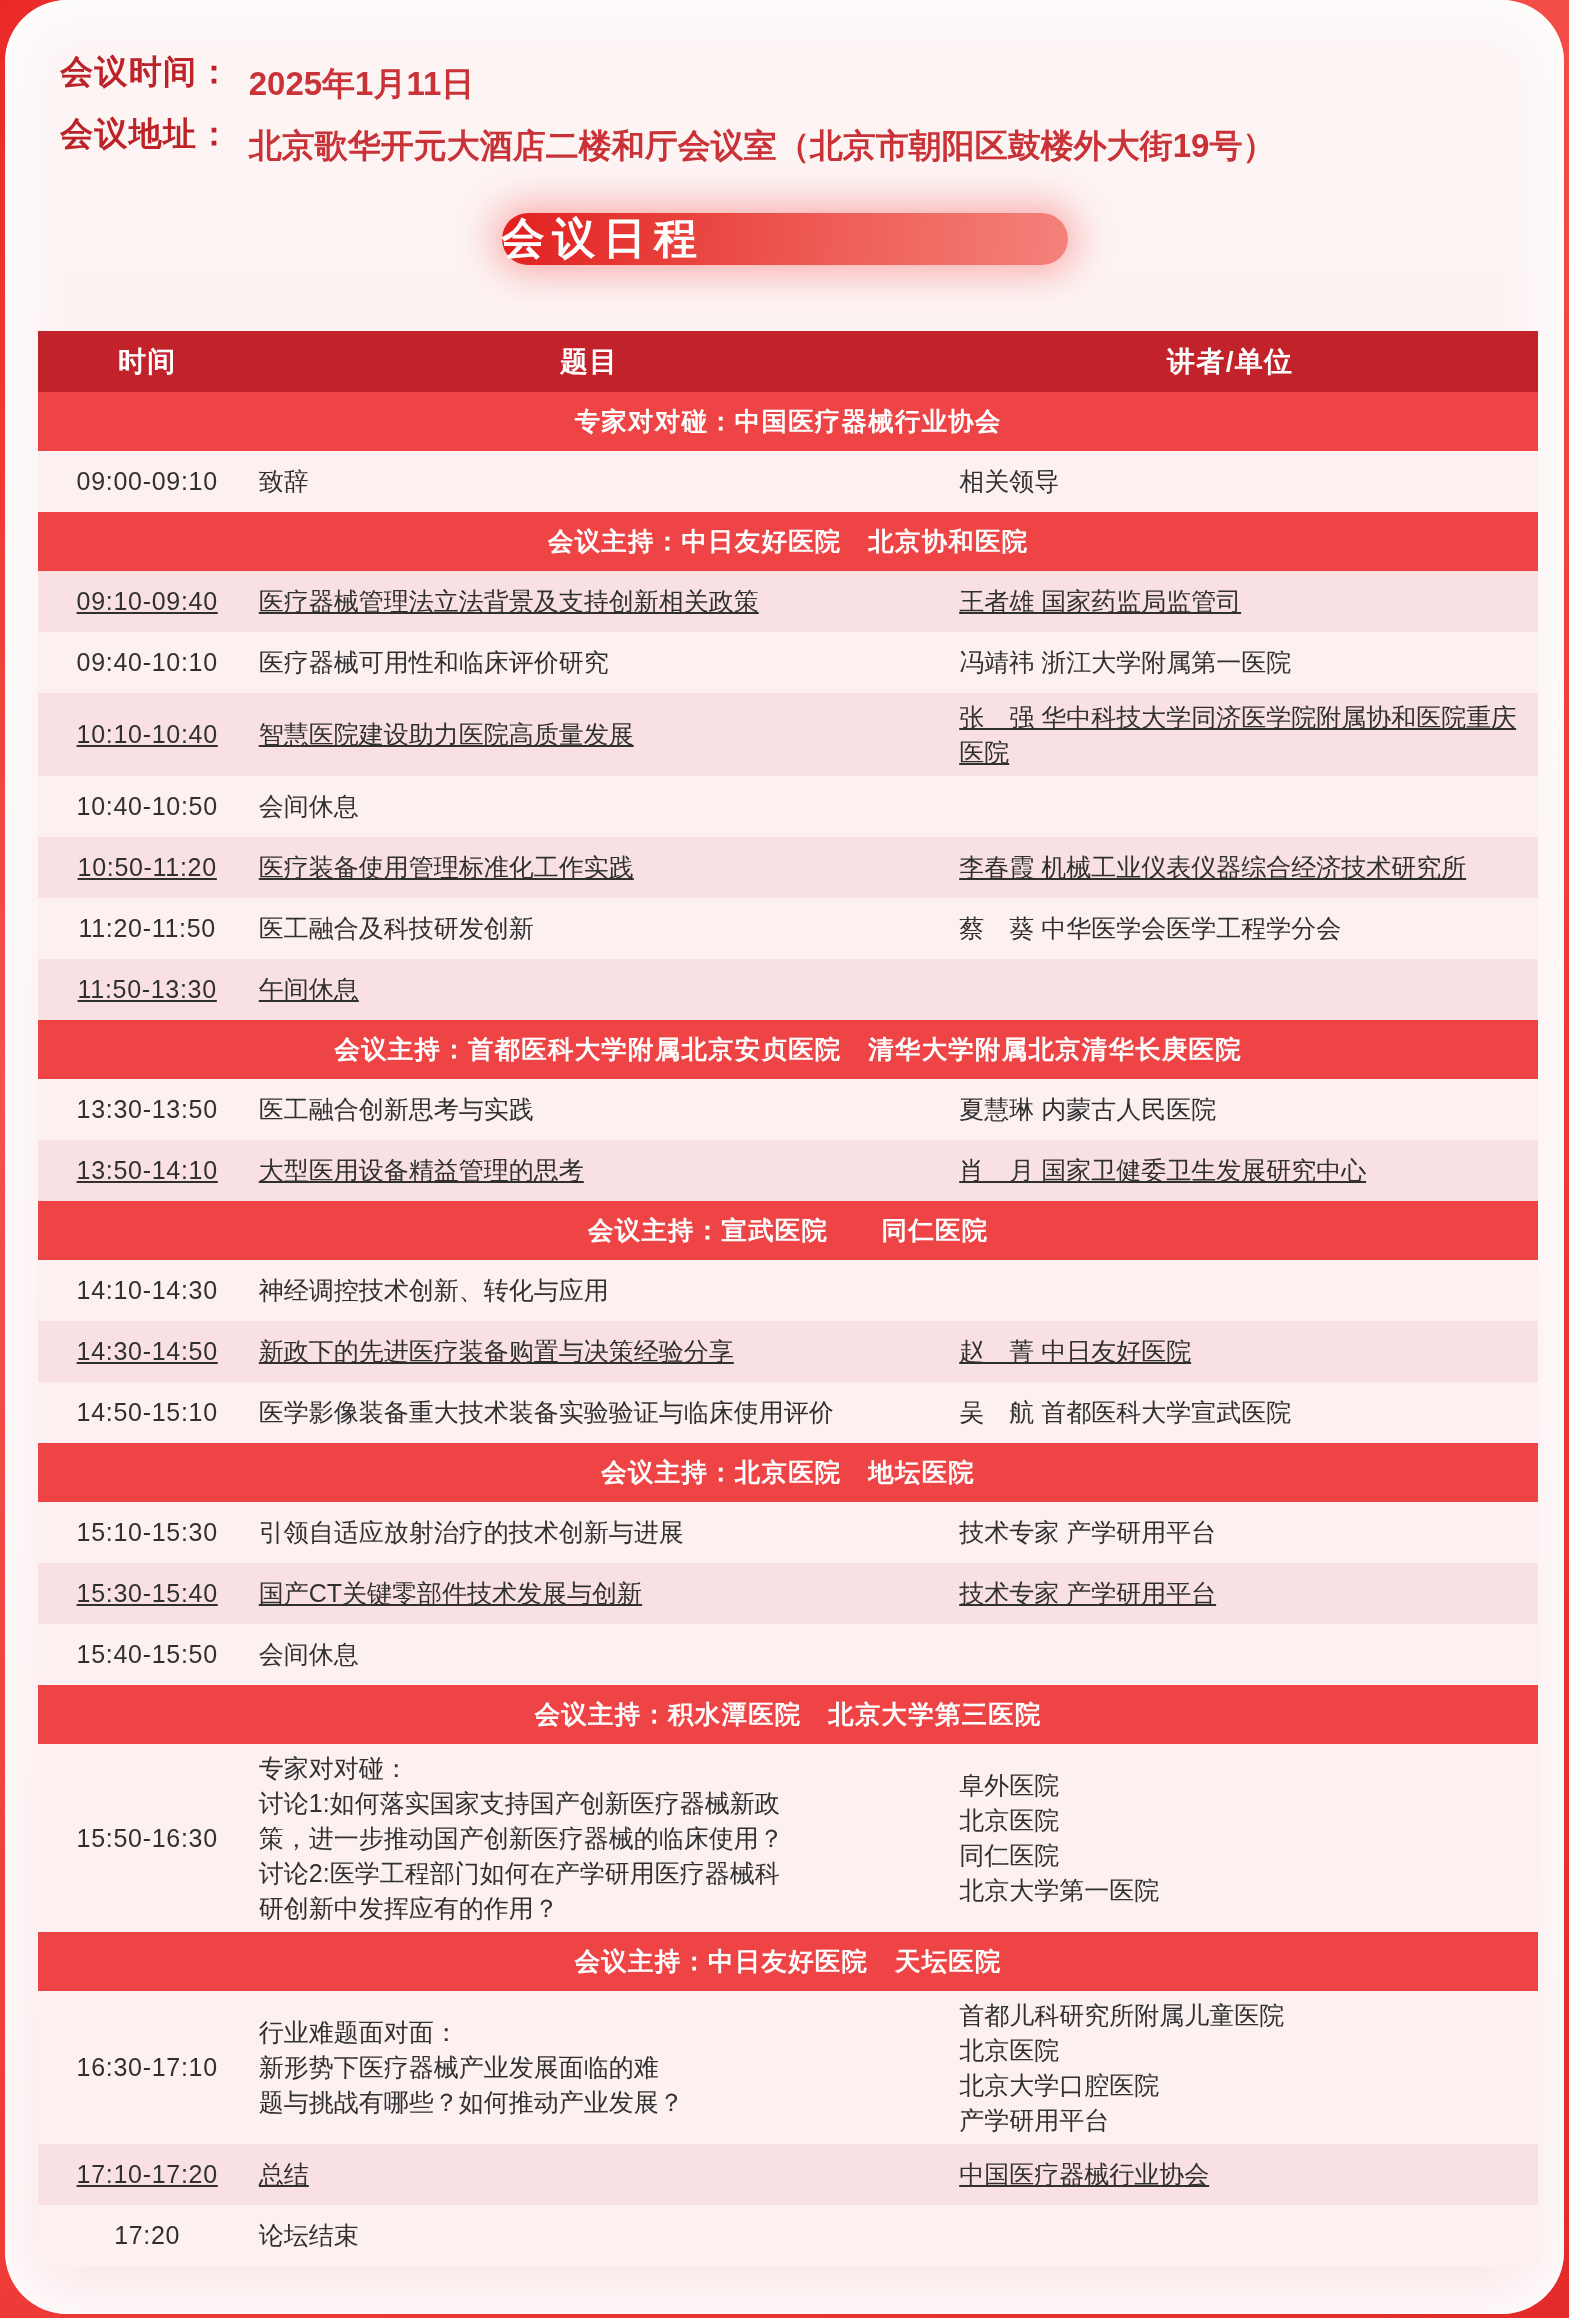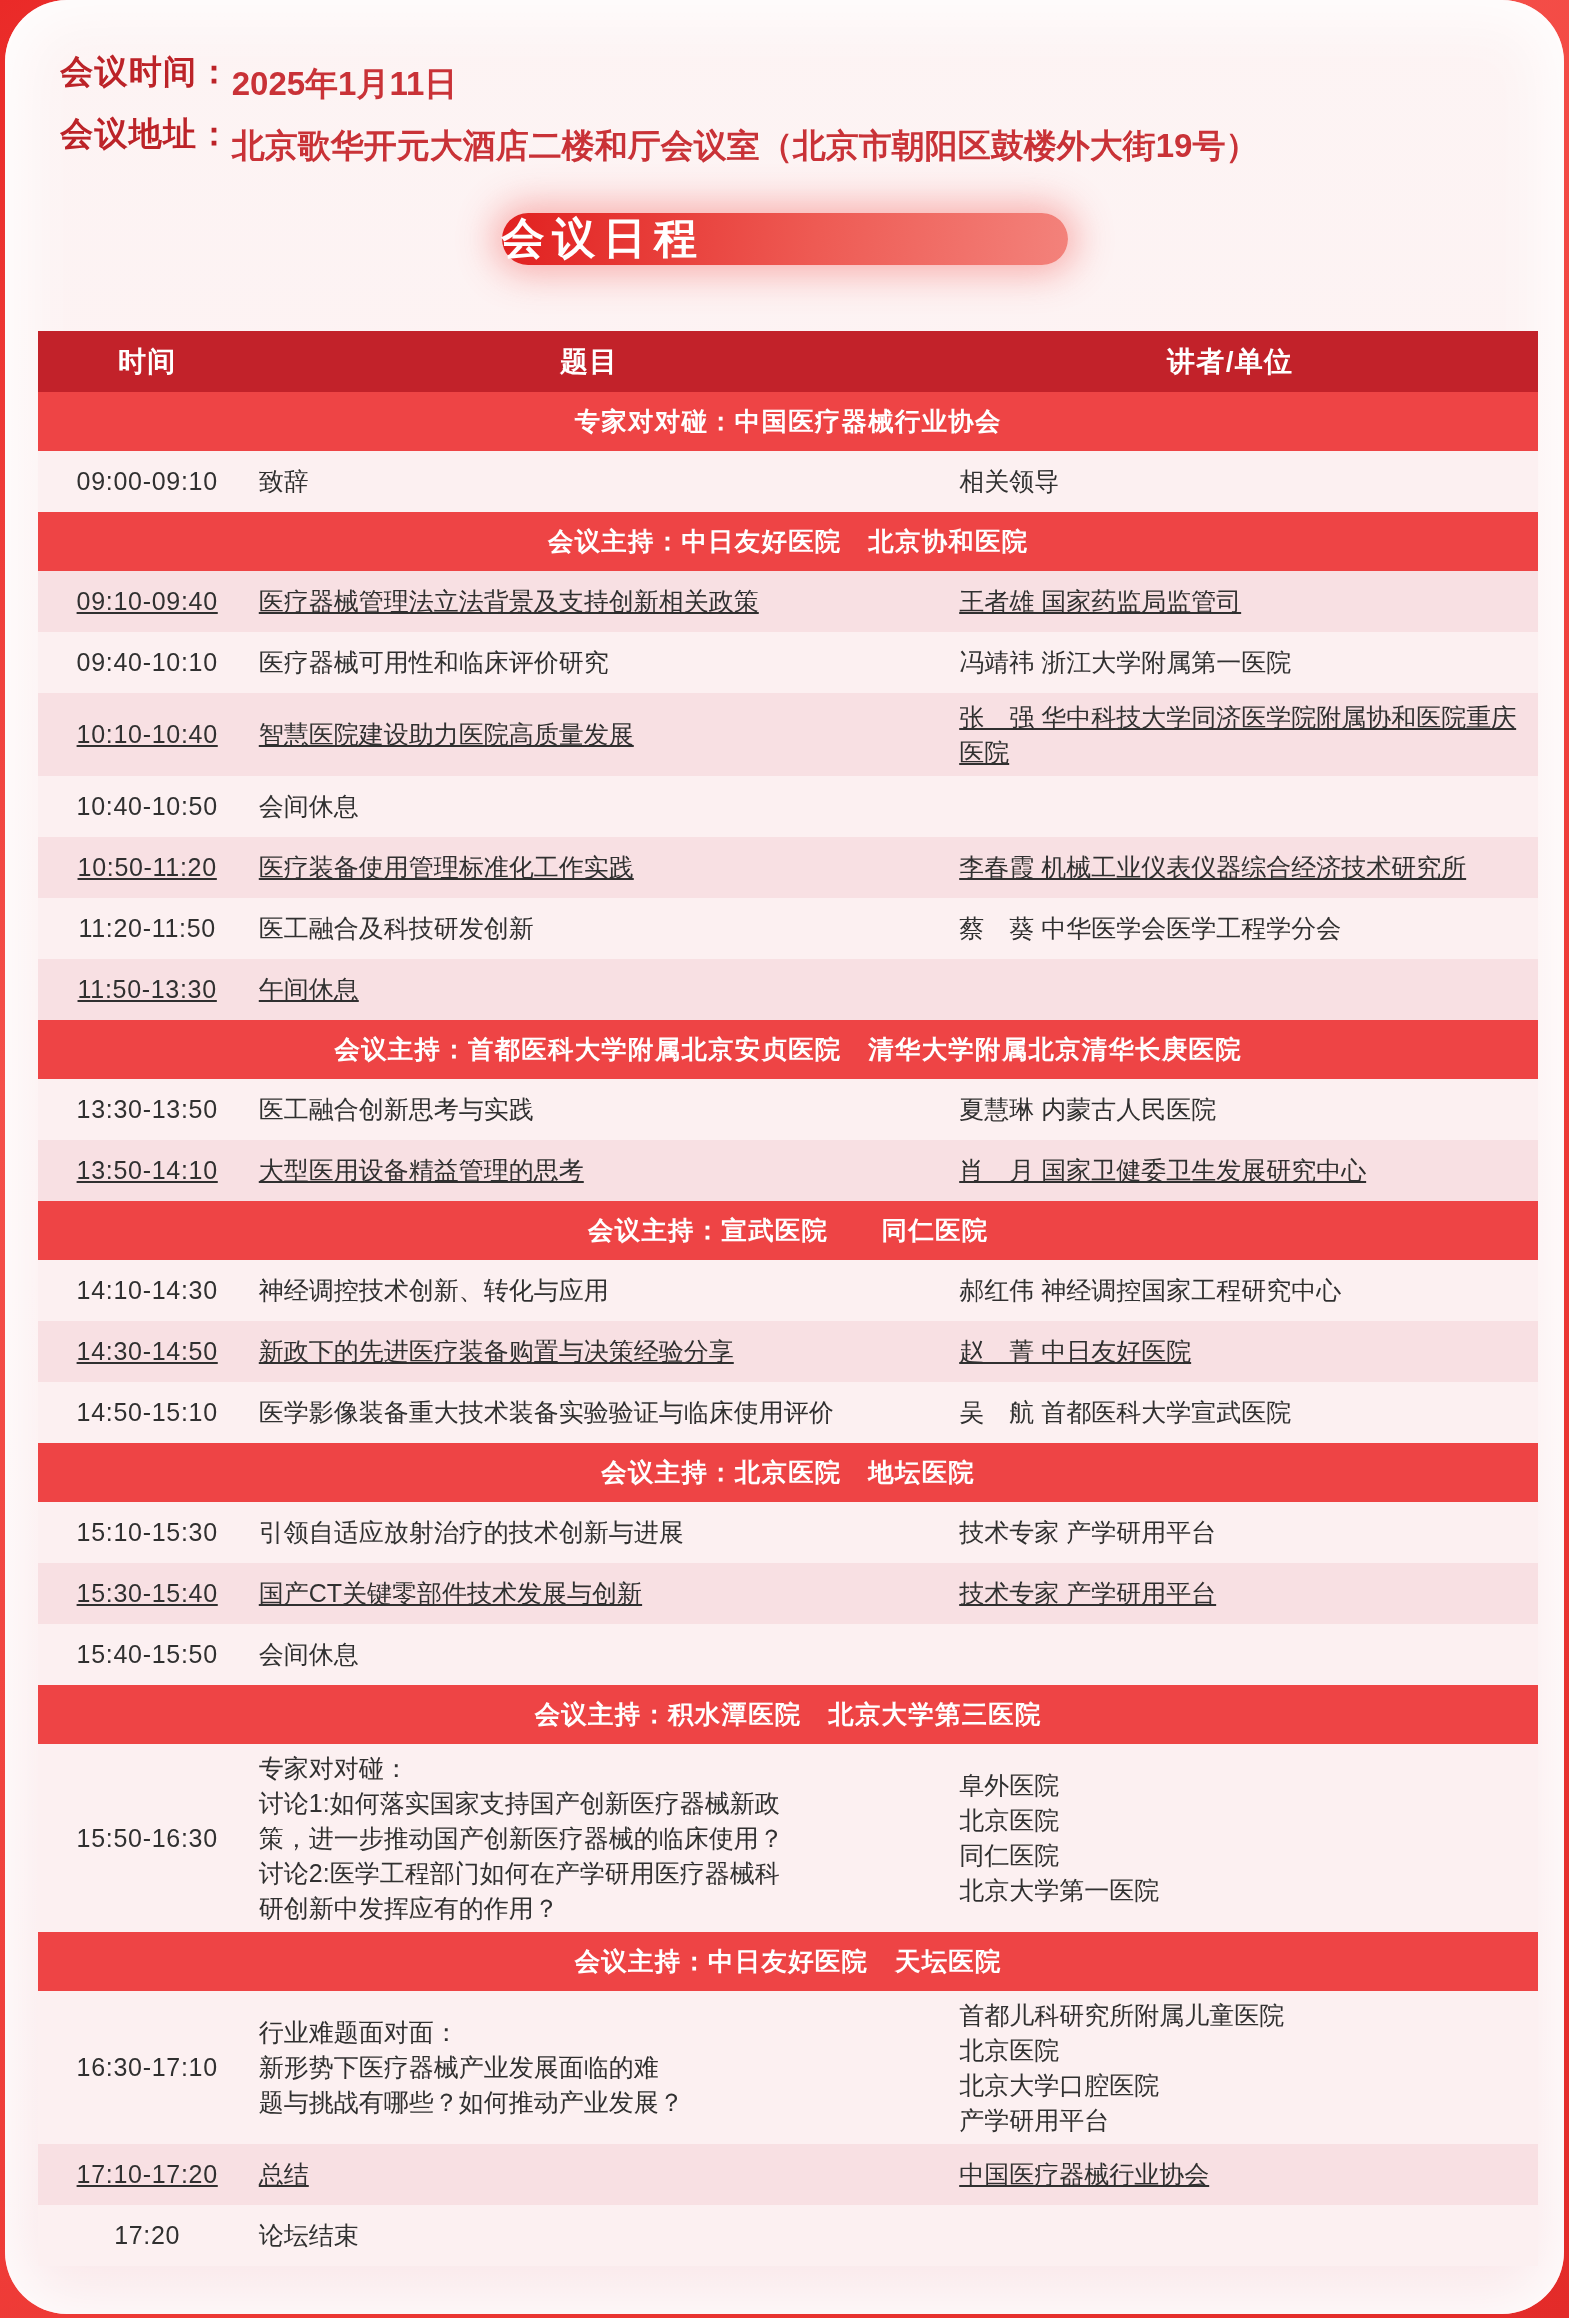--- a/index.html
+++ b/index.html
@@ -12,21 +12,21 @@
   }
   .page {
     position:absolute; left:5.2px; right:5.2px; top:0; bottom:5.2px;
     border-radius:62px;
     background:linear-gradient(180deg,#fdf4f4 0%,#fceff0 55%,#fae8ea 100%);
     box-shadow:inset 0 0 59px 19.6px rgba(255,255,255,0.85);
     overflow:hidden;
   }
 
   .info { position:absolute; left:55px; top:47px; }
-  .info-line { display:flex; font-size:33px; line-height:50px; white-space:nowrap; }
+  .info-line { display:flex; font-size:33px; line-height:50px; white-space:nowrap;gap:17px; }
   .info-label { font-weight:900; color:var(--labelRed); letter-spacing:1.3px; }
   .info-value { font-weight:700; color:var(--valueRed);margin-top:12px; }
 
   .badge {
     position:absolute; top:213px; left:50%; transform:translateX(-50%);
     width:566px; height:52px; border-radius:37px;
     background:linear-gradient(95deg,var(--badgeFrom) 0%,#ee5a53 55%,var(--badgeTo) 100%);
     box-shadow:0 0 36px 9px rgba(243,94,88,0.45);
     display:flex; align-items:center; 
   }
@@ -147,21 +147,20 @@
             <div class="cell-time">13:50-14:10</div>
             <div class="cell-topic">大型医用设备精益管理的思考</div>
             <div class="cell-speaker">肖　月 国家卫健委卫生发展研究中心</div>
           </div>
           <div class="section">
             <span>会议主持：宣武医院　　同仁医院</span>
           </div>
           <div class="row shade-light">
             <div class="cell-time">14:10-14:30</div>
             <div class="cell-topic">神经调控技术创新、转化与应用</div>
-            <div class="cell-speaker">郝红伟 神经调控国家工程研究中心</div>
           </div>
           <div class="row shade-pink">
             <div class="cell-time">14:30-14:50</div>
             <div class="cell-topic">新政下的先进医疗装备购置与决策经验分享</div>
             <div class="cell-speaker">赵　菁 中日友好医院</div>
           </div>
           <div class="row shade-light">
             <div class="cell-time">14:50-15:10</div>
             <div class="cell-topic">医学影像装备重大技术装备实验验证与临床使用评价</div>
             <div class="cell-speaker">吴　航 首都医科大学宣武医院</div>

